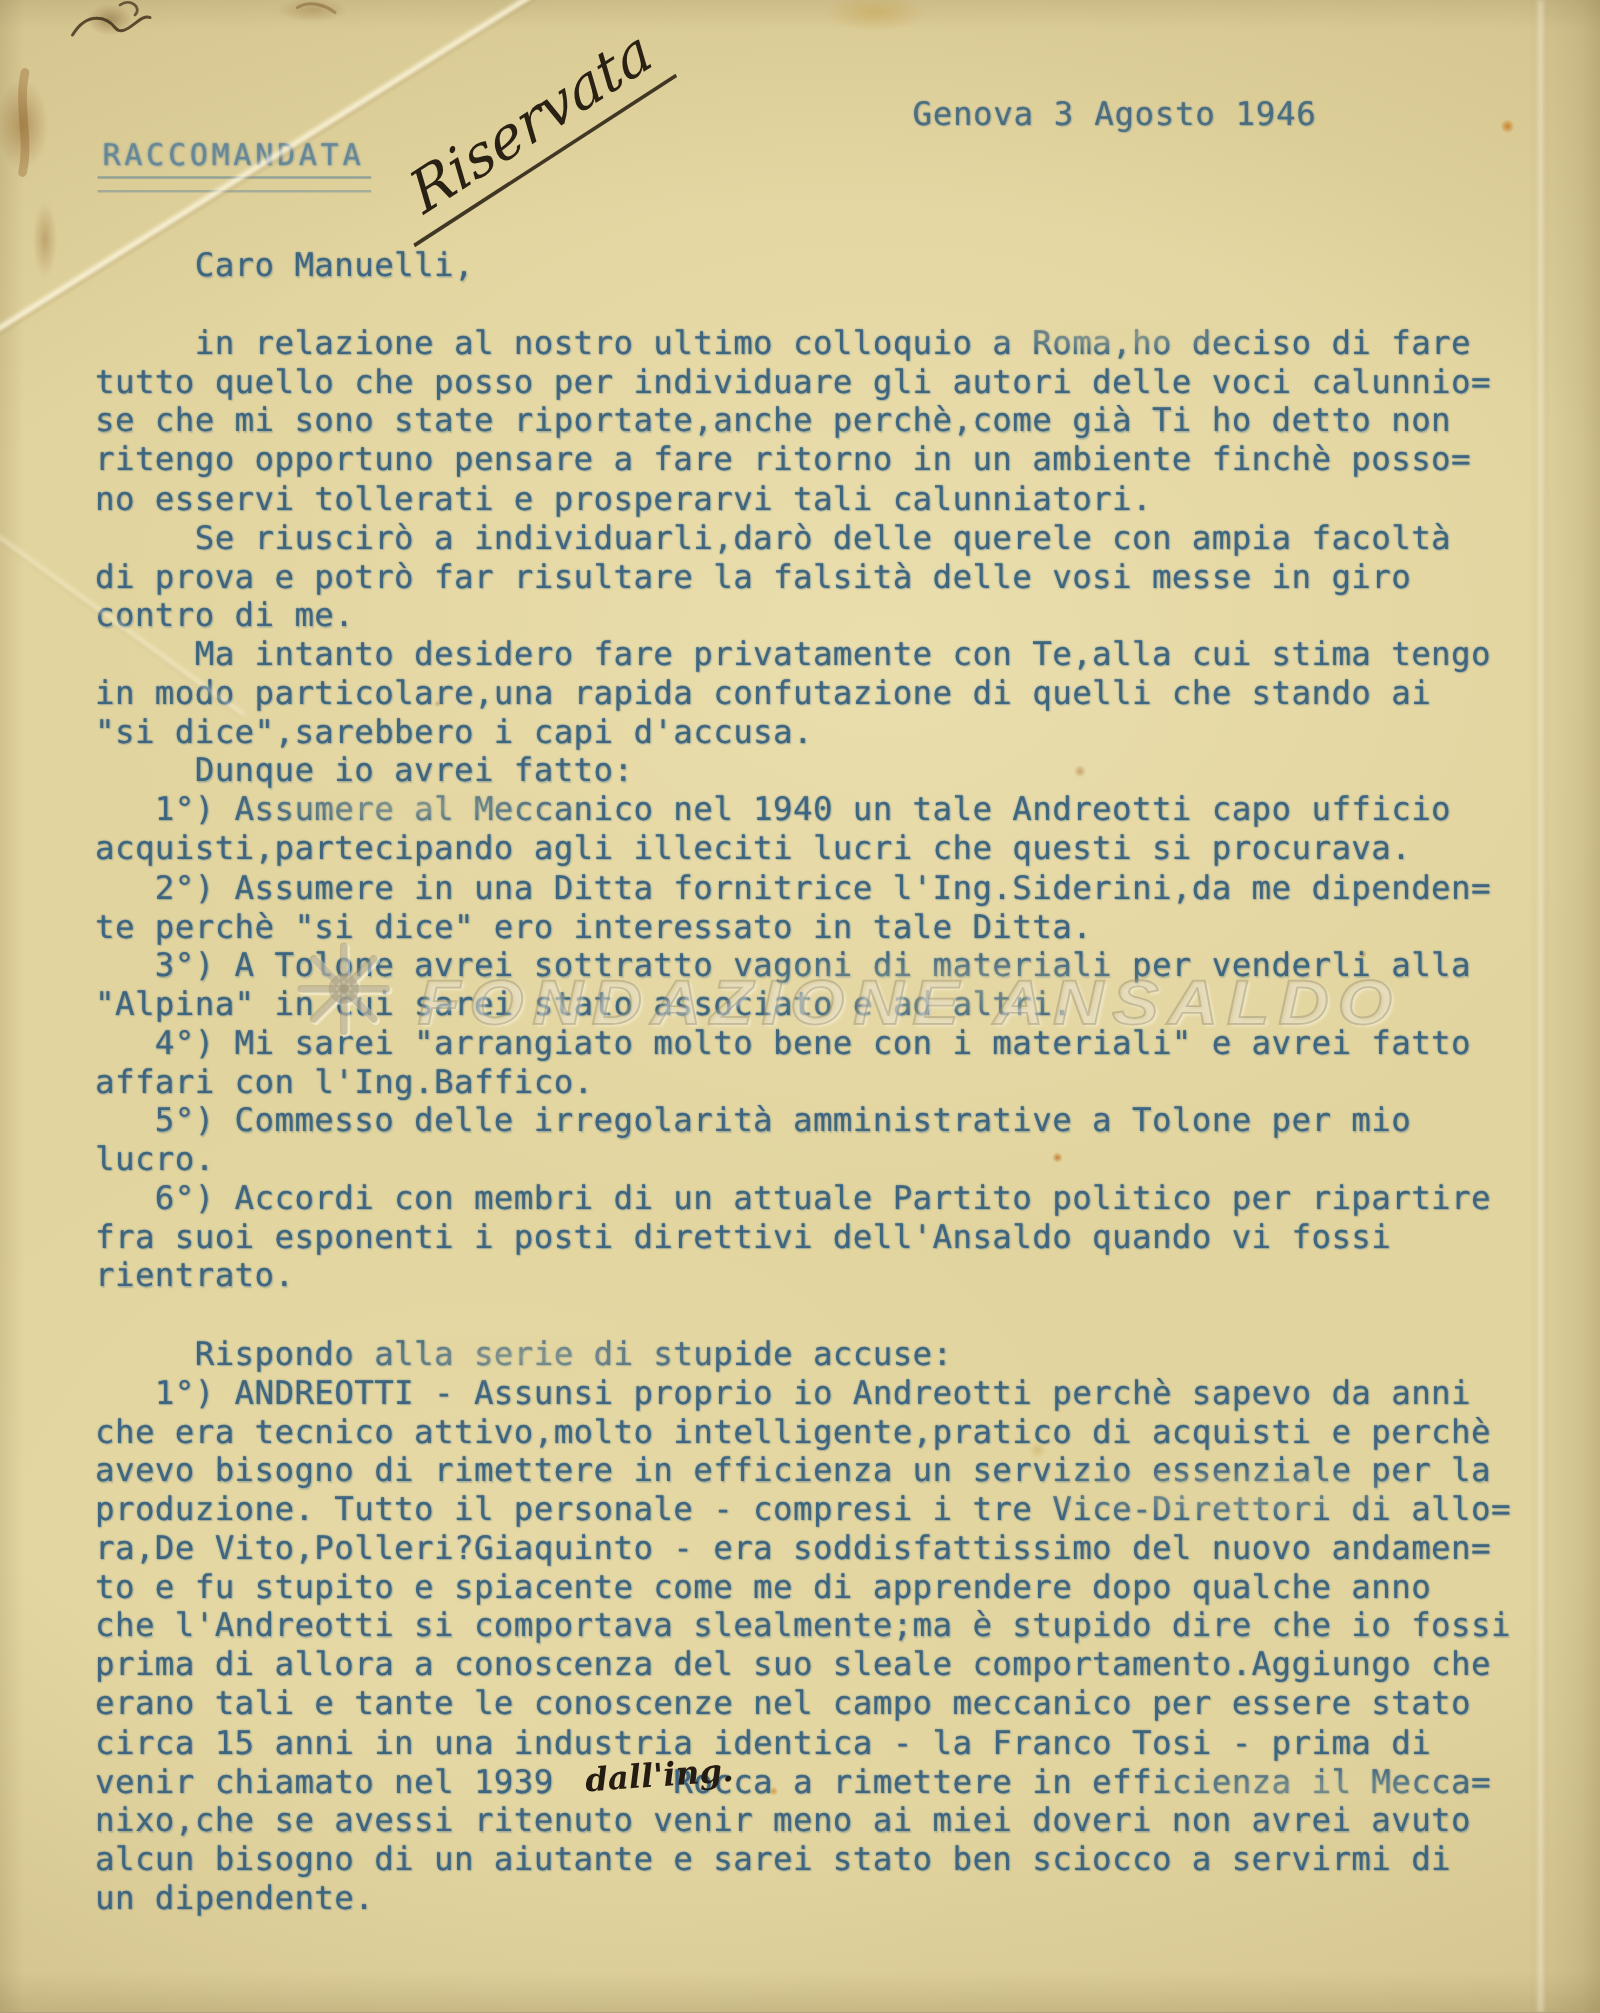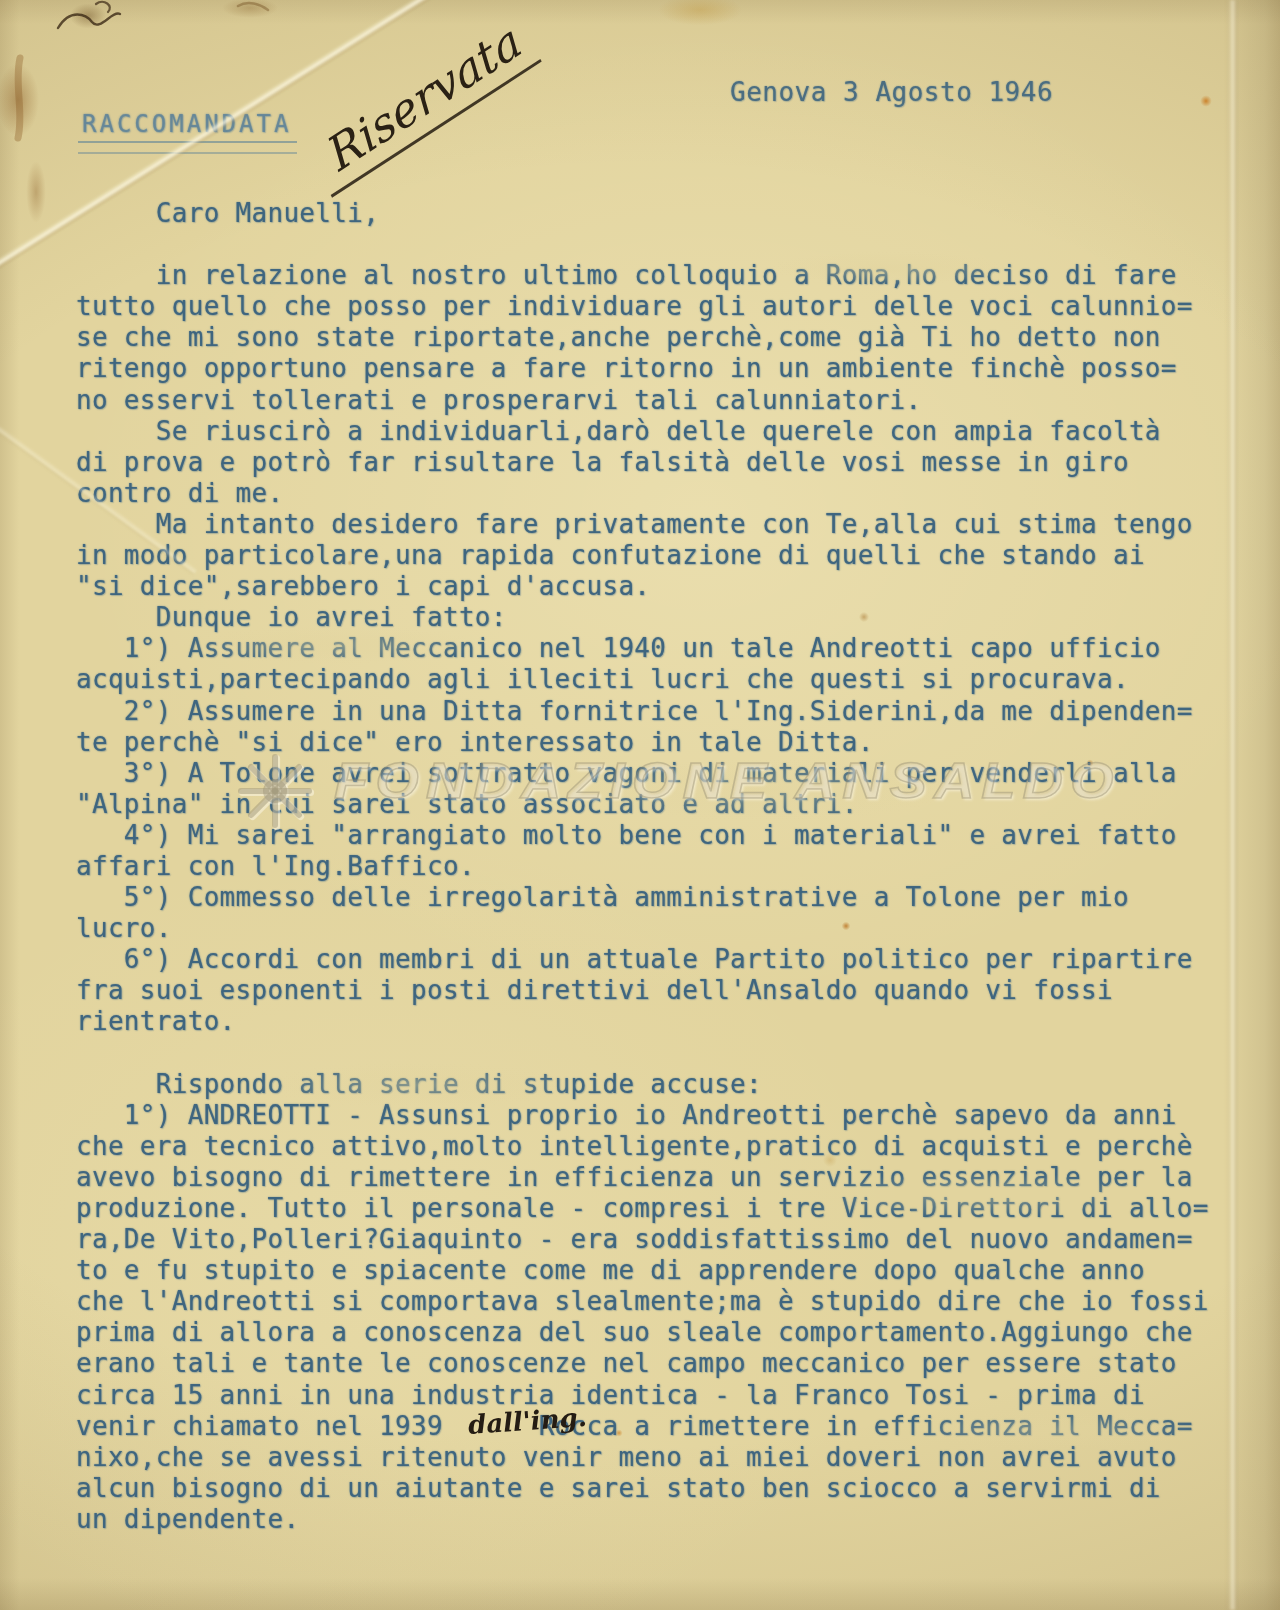--- a/index.html
+++ b/index.html
@@ -56,21 +56,21 @@
   .hand-insert{position:absolute;left:468px;top:1406px;z-index:7;
       font-family:"DejaVu Serif",serif;font-style:italic;font-size:26px;font-weight:bold;
       color:#241c13;transform:rotate(-4deg);}
   .wash{position:absolute;inset:0;z-index:5;pointer-events:none;background:
       radial-gradient(ellipse 160px 22px at 890px 268px, rgba(226,212,158,.5), rgba(0,0,0,0) 75%),
       radial-gradient(ellipse 200px 26px at 330px 645px, rgba(226,212,158,.45), rgba(0,0,0,0) 75%),
       radial-gradient(ellipse 260px 42px at 760px 790px, rgba(226,212,158,.4), rgba(0,0,0,0) 75%),
       radial-gradient(ellipse 220px 30px at 420px 1085px, rgba(226,212,158,.45), rgba(0,0,0,0) 75%),
       radial-gradient(ellipse 240px 30px at 980px 1195px, rgba(226,212,158,.42), rgba(0,0,0,0) 75%),
       radial-gradient(ellipse 200px 26px at 1050px 1430px, rgba(226,212,158,.38), rgba(0,0,0,0) 75%);}
-  .watermark{position:absolute;left:232px;top:748px;z-index:6;display:flex;align-items:flex-start;gap:16px;
+  .watermark{position:absolute;left:232px;top:748px;z-index:6;display:flex;align-items:flex-end;gap:16px;
       pointer-events:none;opacity:.85;}
   .watermark-text{font-family:"Liberation Sans",sans-serif;font-weight:bold;font-style:italic;
       font-size:56px;letter-spacing:7px;white-space:nowrap;
       color:rgba(180,170,140,.22);-webkit-text-stroke:1.6px rgba(150,141,116,.5);
       text-shadow:2px 2px 3px rgba(255,252,238,.6);transform:scaleY(.9);}
   .scribble{position:absolute;left:0;top:0;z-index:7;}
 </style>
 </head>
 <body>
 

